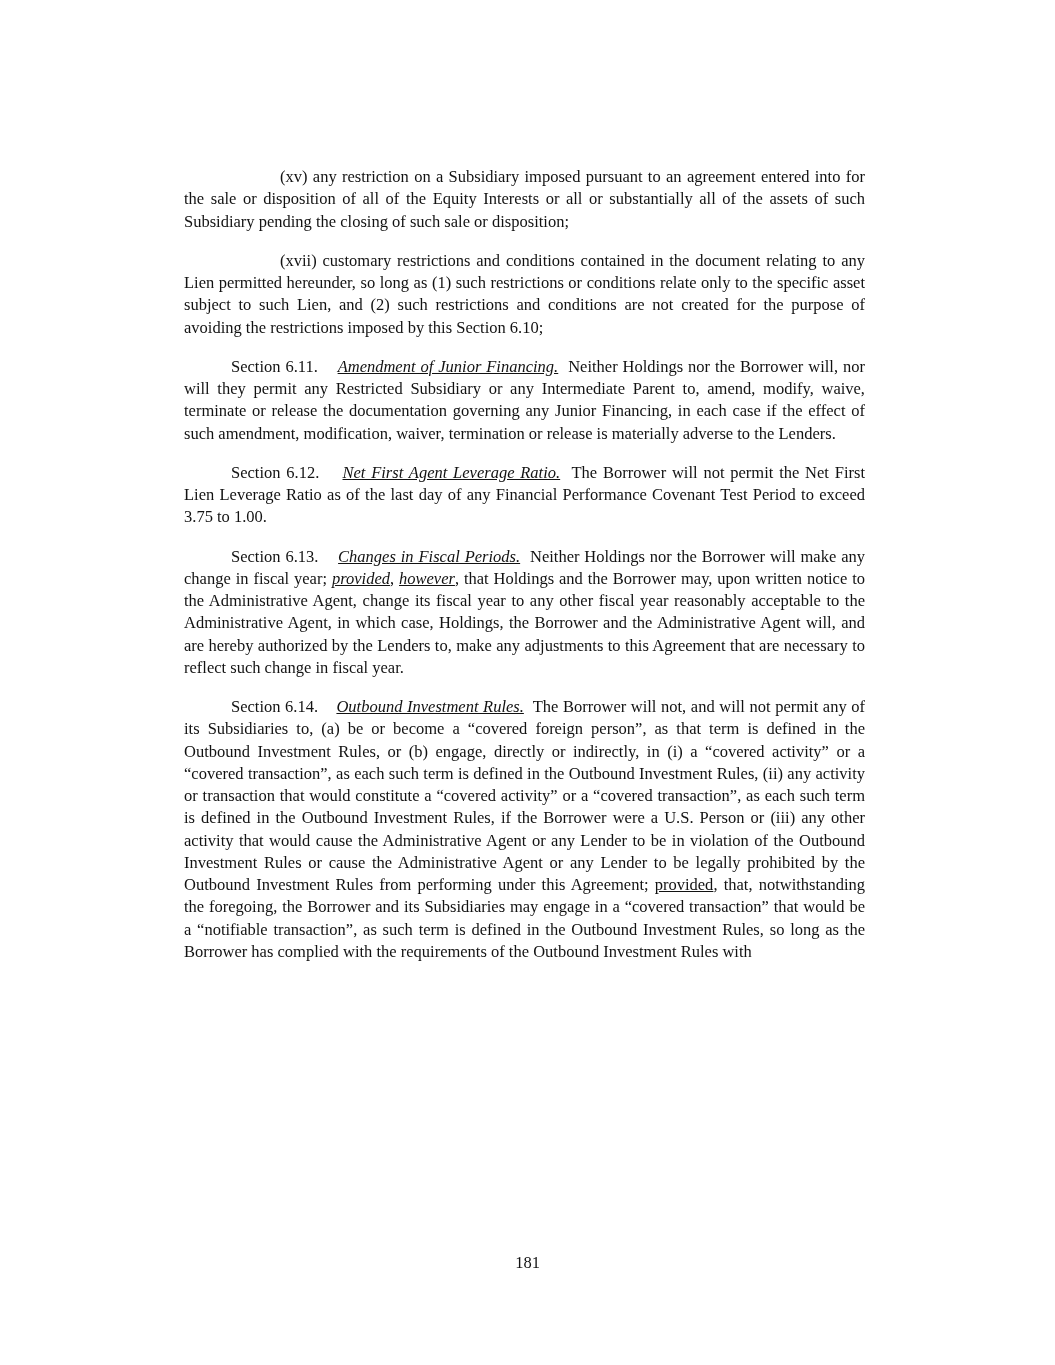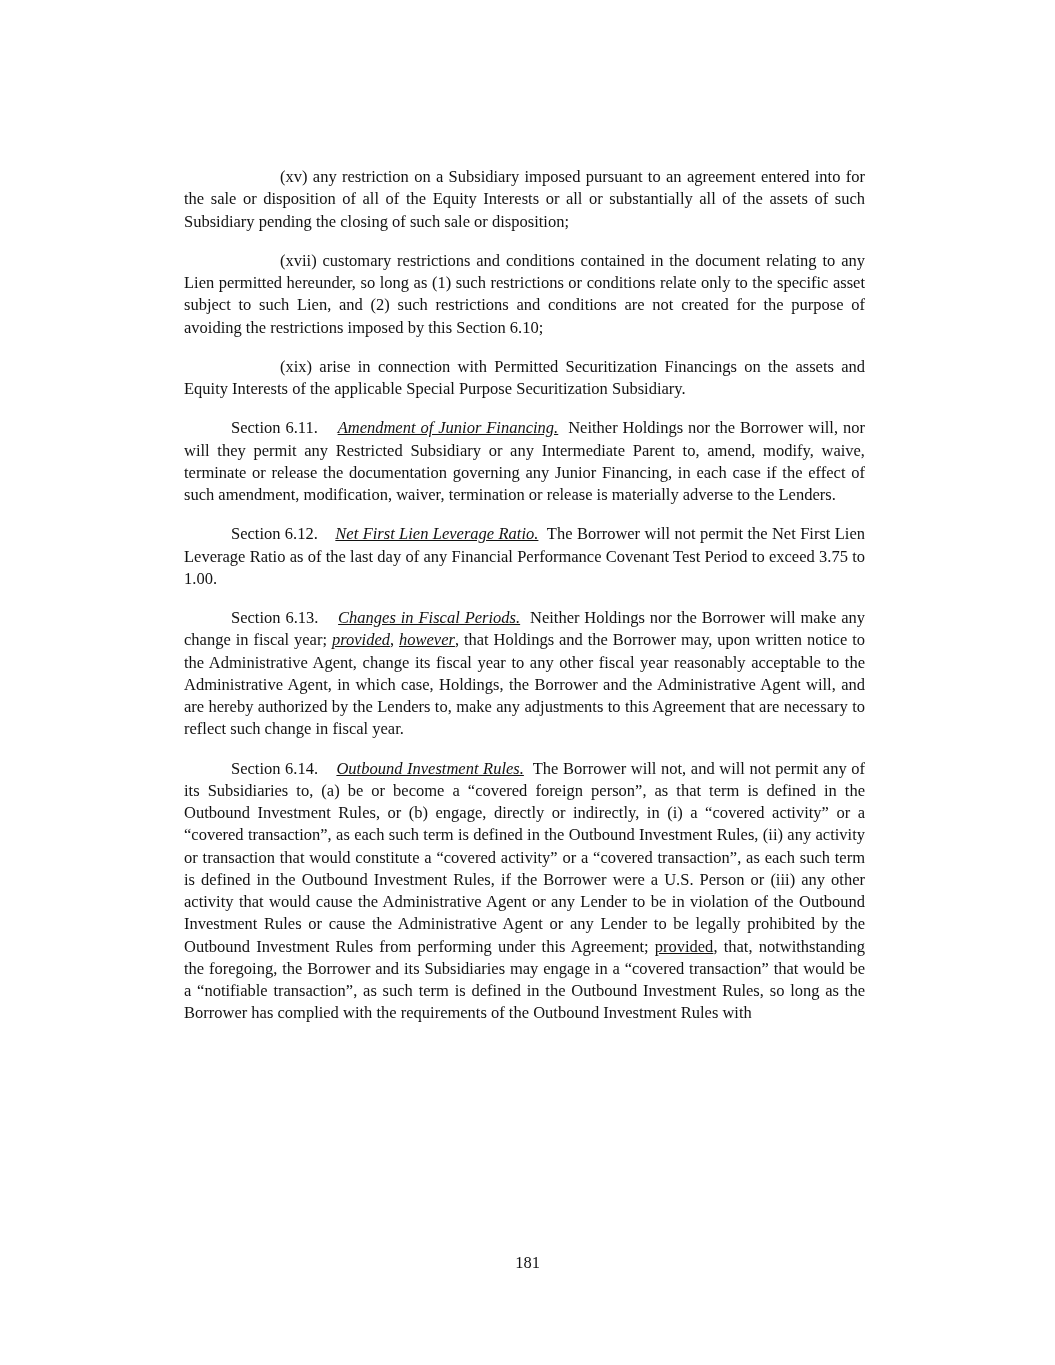--- a/index.html
+++ b/index.html
@@ -47,20 +47,19 @@
     color: #121212;
   }
 </style>
 </head>
 <body>
 
 <div class="page">
   <div class="text-block">
       <p class="para romanette"><span class="normal">(xv) any restriction on a Subsidiary imposed pursuant to an agreement entered into for the sale or disposition of all of the Equity Interests or all or substantially all of the assets of such Subsidiary pending the closing of such sale or disposition;</span></p>
       <p class="para romanette"><span class="normal">(xvii) customary restrictions and conditions contained in the document relating to any Lien permitted hereunder, so long as (1) such restrictions or conditions relate only to the specific asset subject to such Lien, and (2) such restrictions and conditions are not created for the purpose of avoiding the restrictions imposed by this Section 6.10;</span></p>
-      <p class="para romanette"><span class="normal">(xix) arise in connection with Permitted Securitization Financings on the assets and Equity Interests of the applicable Special Purpose Securitization Subsidiary.</span></p>
       <p class="para section"><span class="normal">Section 6.11.&nbsp;&nbsp;&nbsp; </span><span class="italic">Amendment of Junior Financing.</span><span class="normal">&nbsp; Neither Holdings nor the Borrower will, nor will they permit any Restricted Subsidiary or any Intermediate Parent to, amend, modify, waive, terminate or release the documentation governing any Junior Financing, in each case if the effect of such amendment, modification, waiver, termination or release is materially adverse to the Lenders.</span></p>
-      <p class="para section"><span class="normal">Section 6.12.&nbsp;&nbsp;&nbsp; </span><span class="italic">Net First Lien Leverage Ratio.</span><span class="normal">&nbsp; The Borrower will not permit the Net First Lien Leverage Ratio as of the last day of any Financial Performance Covenant Test Period to exceed 3.75 to 1.00.</span></p>
+      <p class="para section"><span class="normal">Section 6.12.&nbsp;&nbsp;&nbsp; </span><span class="italic">Net First Agent Leverage Ratio.</span><span class="normal">&nbsp; The Borrower will not permit the Net First Lien Leverage Ratio as of the last day of any Financial Performance Covenant Test Period to exceed 3.75 to 1.00.</span></p>
       <p class="para section"><span class="normal">Section 6.13.&nbsp;&nbsp;&nbsp; </span><span class="italic">Changes in Fiscal Periods.</span><span class="normal">&nbsp; Neither Holdings nor the Borrower will make any change in fiscal year; </span><span class="italic">provided</span><span class="normal">, </span><span class="italic">however</span><span class="normal">, that Holdings and the Borrower may, upon written notice to the Administrative Agent, change its fiscal year to any other fiscal year reasonably acceptable to the Administrative Agent, in which case, Holdings, the Borrower and the Administrative Agent will, and are hereby authorized by the Lenders to, make any adjustments to this Agreement that are necessary to reflect such change in fiscal year.</span></p>
       <p class="para section"><span class="normal">Section 6.14.&nbsp;&nbsp;&nbsp; </span><span class="italic">Outbound Investment Rules.</span><span class="normal">&nbsp; The Borrower will not, and will not permit any of its Subsidiaries to, (a) be or become a “covered foreign person”, as that term is defined in the Outbound Investment Rules, or (b) engage, directly or indirectly, in (i) a “covered activity” or a “covered transaction”, as each such term is defined in the Outbound Investment Rules, (ii) any activity or transaction that would constitute a “covered activity” or a “covered transaction”, as each such term is defined in the Outbound Investment Rules, if the Borrower were a U.S. Person or (iii) any other activity that would cause the Administrative Agent or any Lender to be in violation of the Outbound Investment Rules or cause the Administrative Agent or any Lender to be legally prohibited by the Outbound Investment Rules from performing under this Agreement; </span><span class="underline">provided</span><span class="normal">, that, notwithstanding the foregoing, the Borrower and its Subsidiaries may engage in a “covered transaction” that would be a “notifiable transaction”, as such term is defined in the Outbound Investment Rules, so long as the Borrower has complied with the requirements of the Outbound Investment Rules with</span></p>
     </div>
   <div class="page-number">181</div>
 </div>
 
 </body></html>

